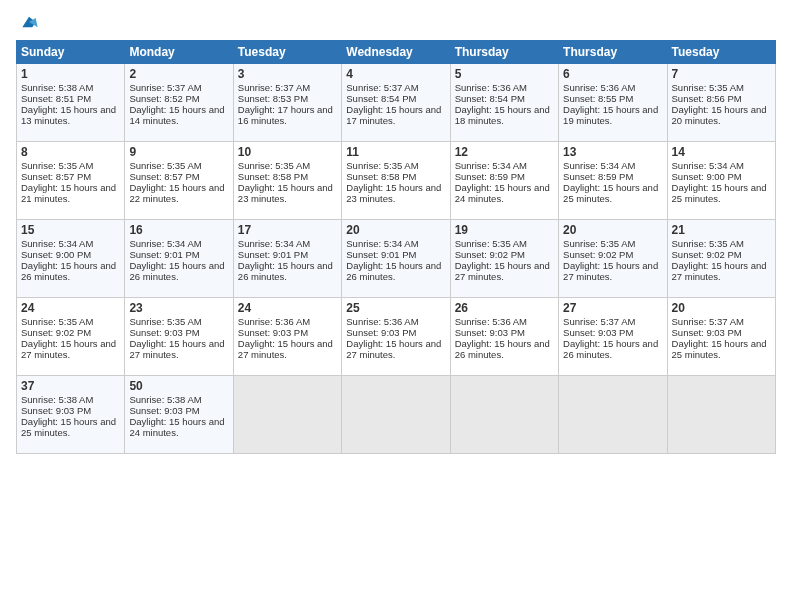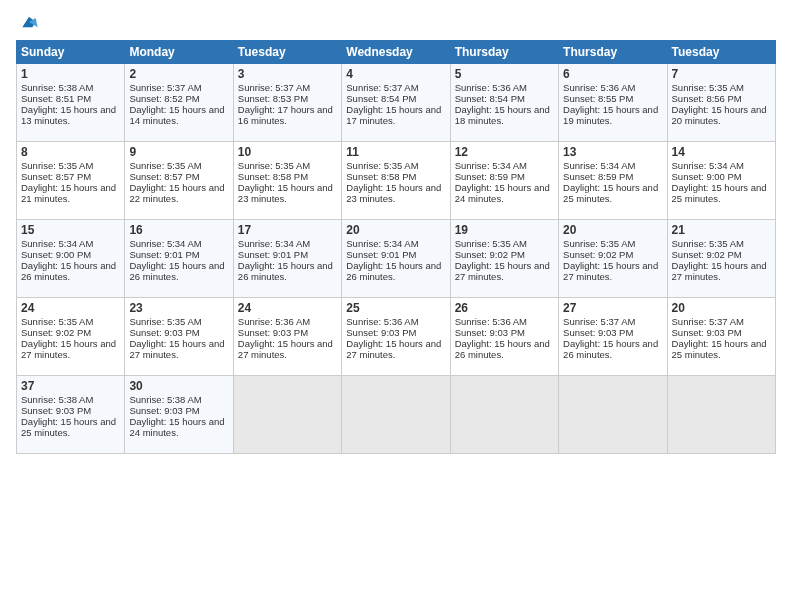--- a/index.html
+++ b/index.html
@@ -160,21 +160,21 @@
           <td><span class="day-num">24</span><span>Sunrise: 5:35 AM</span><br><span>Sunset: 9:02 PM</span><br><span>Daylight: 15 hours and 27 minutes.</span></td>
           <td><span class="day-num">23</span><span>Sunrise: 5:35 AM</span><br><span>Sunset: 9:03 PM</span><br><span>Daylight: 15 hours and 27 minutes.</span></td>
           <td><span class="day-num">24</span><span>Sunrise: 5:36 AM</span><br><span>Sunset: 9:03 PM</span><br><span>Daylight: 15 hours and 27 minutes.</span></td>
           <td><span class="day-num">25</span><span>Sunrise: 5:36 AM</span><br><span>Sunset: 9:03 PM</span><br><span>Daylight: 15 hours and 27 minutes.</span></td>
           <td><span class="day-num">26</span><span>Sunrise: 5:36 AM</span><br><span>Sunset: 9:03 PM</span><br><span>Daylight: 15 hours and 26 minutes.</span></td>
           <td><span class="day-num">27</span><span>Sunrise: 5:37 AM</span><br><span>Sunset: 9:03 PM</span><br><span>Daylight: 15 hours and 26 minutes.</span></td>
           <td><span class="day-num">20</span><span>Sunrise: 5:37 AM</span><br><span>Sunset: 9:03 PM</span><br><span>Daylight: 15 hours and 25 minutes.</span></td>
         </tr>
         <tr>
           <td><span class="day-num">37</span><span>Sunrise: 5:38 AM</span><br><span>Sunset: 9:03 PM</span><br><span>Daylight: 15 hours and 25 minutes.</span></td>
-          <td><span class="day-num">30</span><span>Sunrise: 5:38 AM</span><br><span>Sunset: 9:03 PM</span><br><span>Daylight: 15 hours and 24 minutes.</span></td>
+          <td><span class="day-num">50</span><span>Sunrise: 5:38 AM</span><br><span>Sunset: 9:03 PM</span><br><span>Daylight: 15 hours and 24 minutes.</span></td>
           <td class="empty-cell"></td>
           <td class="empty-cell"></td>
           <td class="empty-cell"></td>
           <td class="empty-cell"></td>
           <td class="empty-cell"></td>
         </tr>
       </tbody>
   </table>
 </div>
 

